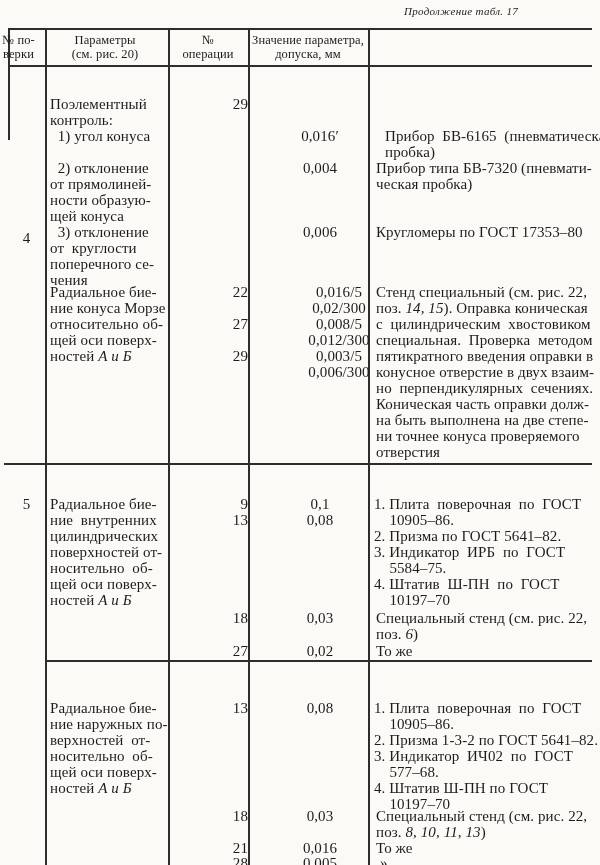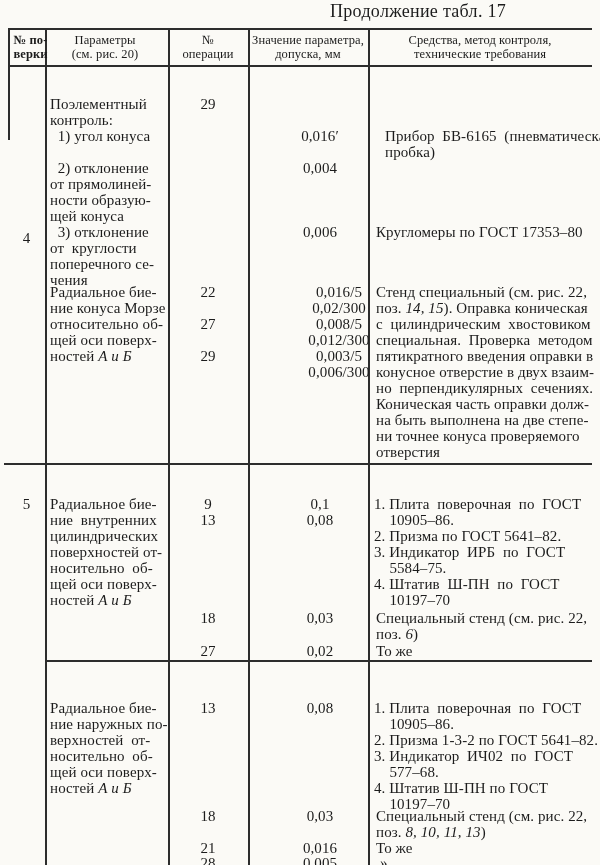--- a/index.html
+++ b/index.html
@@ -21,25 +21,26 @@
     white-space:pre;
     letter-spacing:0.1px;
   }
   .hdr{
     font-size:12.5px;
     line-height:14px;
     text-align:center;
     white-space:pre;
   }
   .c1{left:8px;width:37px;text-align:center;}
-  .c3{left:168px;width:80px;text-align:center;}
+  .c3{left:168px;width:80px;text-align:right;}
   .c4{left:248px;width:120px;text-align:center;margin-left:12px;}
   .note{
-    font-size:18px;
-    text-align:left;
+    font-style:italic;
+    font-size:11px;
+    text-align:center;
     letter-spacing:0.3px;
   }
   .it{font-style:italic;}
 </style>
 </head>
 <body>
 
 <div class="page">
 
   <div class="blk note" style="left:330px;top:3px;width:262px;">Продолжение табл. 17</div>
@@ -48,30 +49,28 @@
   <div class="hl" style="left:8px;top:65px;width:584px;"></div>
   <div class="hl" style="left:4px;top:463px;width:588px;"></div>
   <div class="hl" style="left:45px;top:660px;width:547px;"></div>
 
   <div class="vl" style="left:8px;top:28px;height:112px;"></div>
   <div class="vl" style="left:45px;top:28px;height:837px;"></div>
   <div class="vl" style="left:168px;top:28px;height:837px;"></div>
   <div class="vl" style="left:248px;top:28px;height:837px;"></div>
   <div class="vl" style="left:368px;top:28px;height:837px;"></div>
 
-  <div class="blk hdr" style="left:12px;top:33px;width:37px;font-weight:bold;">№ по-
+  <div class="blk hdr" style="left:0;top:33px;width:37px;">№ по-
 верки</div>
   <div class="blk hdr" style="left:45px;top:33px;width:120px;">Параметры
 (см. рис. 20)</div>
   <div class="blk hdr" style="left:168px;top:33px;width:80px;">№
 операции</div>
   <div class="blk hdr" style="left:248px;top:33px;width:120px;">Значение параметра,
 допуска, мм</div>
-  <div class="blk hdr" style="left:368px;top:33px;width:224px;">Средства, метод контроля,
-технические требования</div>
 
   <div class="blk c1" style="top:230px;">4</div>
 
   <div class="blk" style="left:50px;top:96px;">Поэлементный
 контроль:
   1) угол конуса
 
   2) отклонение
 от прямолиней-
 ности образую-
@@ -81,20 +80,22 @@
 поперечного се-
 чения</div>
   <div class="blk c3" style="top:96px;">29</div>
 
   <div class="blk c4" style="top:128px;">0,016′</div>
   <div class="blk c4" style="top:160px;">0,004</div>
   <div class="blk c4" style="top:224px;">0,006</div>
 
   <div class="blk" style="left:376px;top:128px;margin-left:9px;">Прибор  БВ-6165  (пневматическая
 пробка)</div>
+  <div class="blk" style="left:376px;top:160px;">Прибор типа БВ-7320 (пневмати-
+ческая пробка)</div>
   <div class="blk" style="left:376px;top:224px;">Кругломеры по ГОСТ 17353–80</div>
 
   <div class="blk" style="left:50px;top:284px;">Радиальное бие-
 ние конуса Морзе
 относительно об-
 щей оси поверх-</div>
   <div class="blk" style="left:50px;top:348px;"><span>ностей </span><span class="it">А и Б</span></div>
 
   <div class="blk c3" style="top:284px;">22
 

